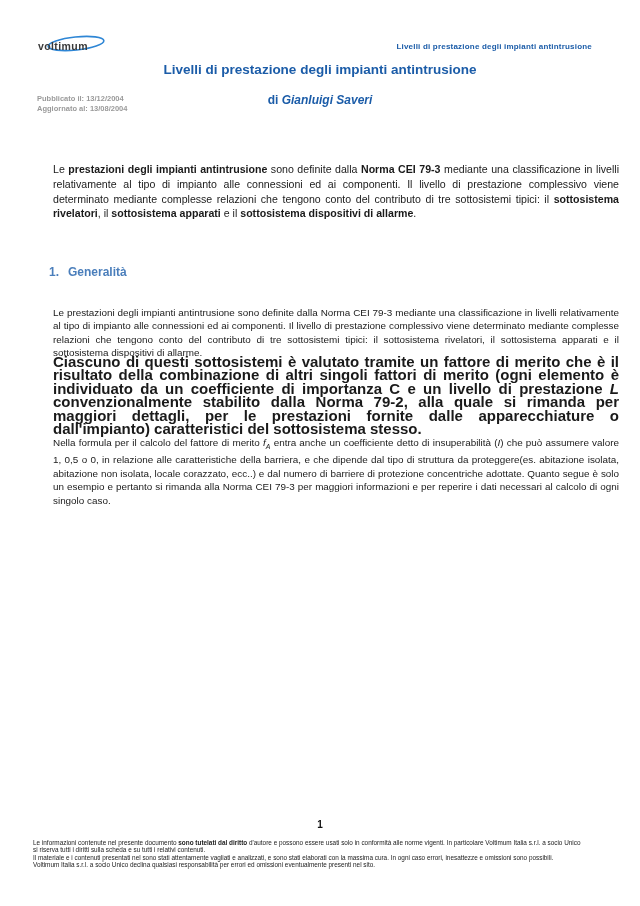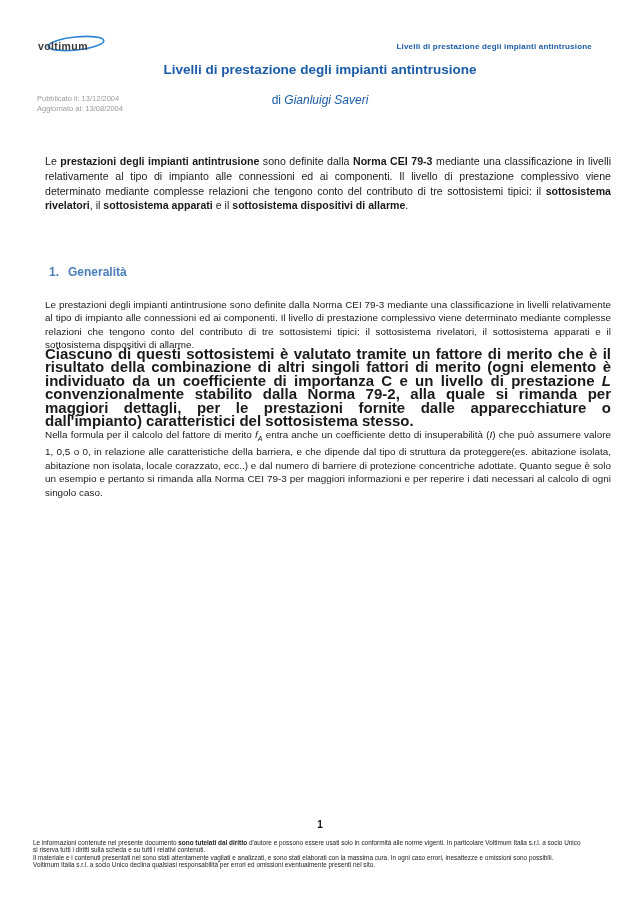--- a/index.html
+++ b/index.html
@@ -41,41 +41,41 @@
     font-size: 13.5px;
     font-weight: bold;
     color: var(--title-blue, #1b5ca8);
     margin: 0;
   }
   .dates {
     position: absolute;
     left: 37px;
     top: 94px;
     font-size: 7.5px;
-    font-weight: normal;
+    font-weight: bold;
     color: var(--date-gray, #9a9a9a);
     line-height: 9.5px;
   }
   .byline {
     position: absolute;
     top: 93px;
     left: 0;
     width: 100%;
     text-align: center;
     font-size: 12px;
     font-weight: bold;
     color: var(--title-blue, #1b5ca8);
   }
   .body-col {
     position: absolute;
     left: 37px;
     width: 566px;
   }
   p.doc {
-    margin: 8px;
+    margin: 16px;
     text-align: justify;
   }
   .intro {
     top: 146px;
     font-size: 10.6px;
     line-height: 14.8px;
   }
   .section-heading {
     position: absolute;
     left: 37px;
@@ -125,21 +125,21 @@
 
   <div class="running-title">Livelli di prestazione degli impianti antintrusione</div>
 
   <h1 class="main-title">Livelli di prestazione degli impianti antintrusione</h1>
 
   <div class="dates">
     <div>Pubblicato il: 13/12/2004</div>
     <div>Aggiornato al: 13/08/2004</div>
   </div>
 
-  <div class="byline"><span style="font-weight: normal;">di </span><span style="font-weight: normal; font-style: italic; margin-top: 28px;">Gianluigi Saveri</span></div>
+  <div class="byline"><span style="font-weight: bold;">di </span><span style="font-weight: bold; font-style: italic; margin-top: 28px;">Gianluigi Saveri</span></div>
 
   <p class="doc body-col intro"><span>Le </span><span style="font-weight: bold;">prestazioni degli impianti antintrusione</span><span> sono definite dalla </span><span style="font-weight: bold;">Norma CEI 79-3</span><span> mediante una classificazione in livelli relativamente al tipo di impianto alle connessioni ed ai componenti. Il livello di prestazione complessivo viene determinato mediante complesse relazioni che tengono conto del contributo di tre sottosistemi tipici: il </span><span style="font-weight: bold;">sottosistema rivelatori</span><span>, il </span><span style="font-weight: bold;">sottosistema apparati</span><span> e il </span><span style="font-weight: bold;">sottosistema dispositivi di allarme</span><span>.</span></p>
 
   <h2 class="section-heading">
     <span class="num">1.</span><span>Generalità</span>
   </h2>
 
   <p class="doc body-col para-1"><span>Le prestazioni degli impianti antintrusione sono definite dalla Norma CEI 79-3 mediante una classificazione in livelli relativamente al tipo di impianto alle connessioni ed ai componenti. Il livello di prestazione complessivo viene determinato mediante complesse relazioni che tengono conto del contributo di tre sottosistemi tipici: il sottosistema rivelatori, il sottosistema apparati e il sottosistema dispositivi di allarme.</span></p>
   <p class="doc body-col para-2"><span>Ciascuno di questi sottosistemi è valutato tramite un fattore di merito che è il risultato della combinazione di altri singoli fattori di merito (ogni elemento è individuato da un coefficiente di importanza C e un livello di prestazione </span><span style="font-style: italic;">L</span><span> convenzionalmente stabilito dalla Norma 79-2, alla quale si rimanda per maggiori dettagli, per le prestazioni fornite dalle apparecchiature o dall'impianto) caratteristici del sottosistema stesso.</span></p>
   <p class="doc body-col para-3"><span>Nella formula per il calcolo del fattore di merito </span><span style="font-style: italic;">f</span><sub style="font-style: italic;">A</sub><span> entra anche un coefficiente detto di insuperabilità (</span><span style="font-style: italic;">I</span><span>) che può assumere valore 1, 0,5 o 0, in relazione alle caratteristiche della barriera, e che dipende dal tipo di struttura da proteggere(es. abitazione isolata, abitazione non isolata, locale corazzato, ecc..) e dal numero di barriere di protezione concentriche adottate. Quanto segue è solo un esempio e pertanto si rimanda alla Norma CEI 79-3 per maggiori informazioni e per reperire i dati necessari al calcolo di ogni singolo caso.</span></p>

